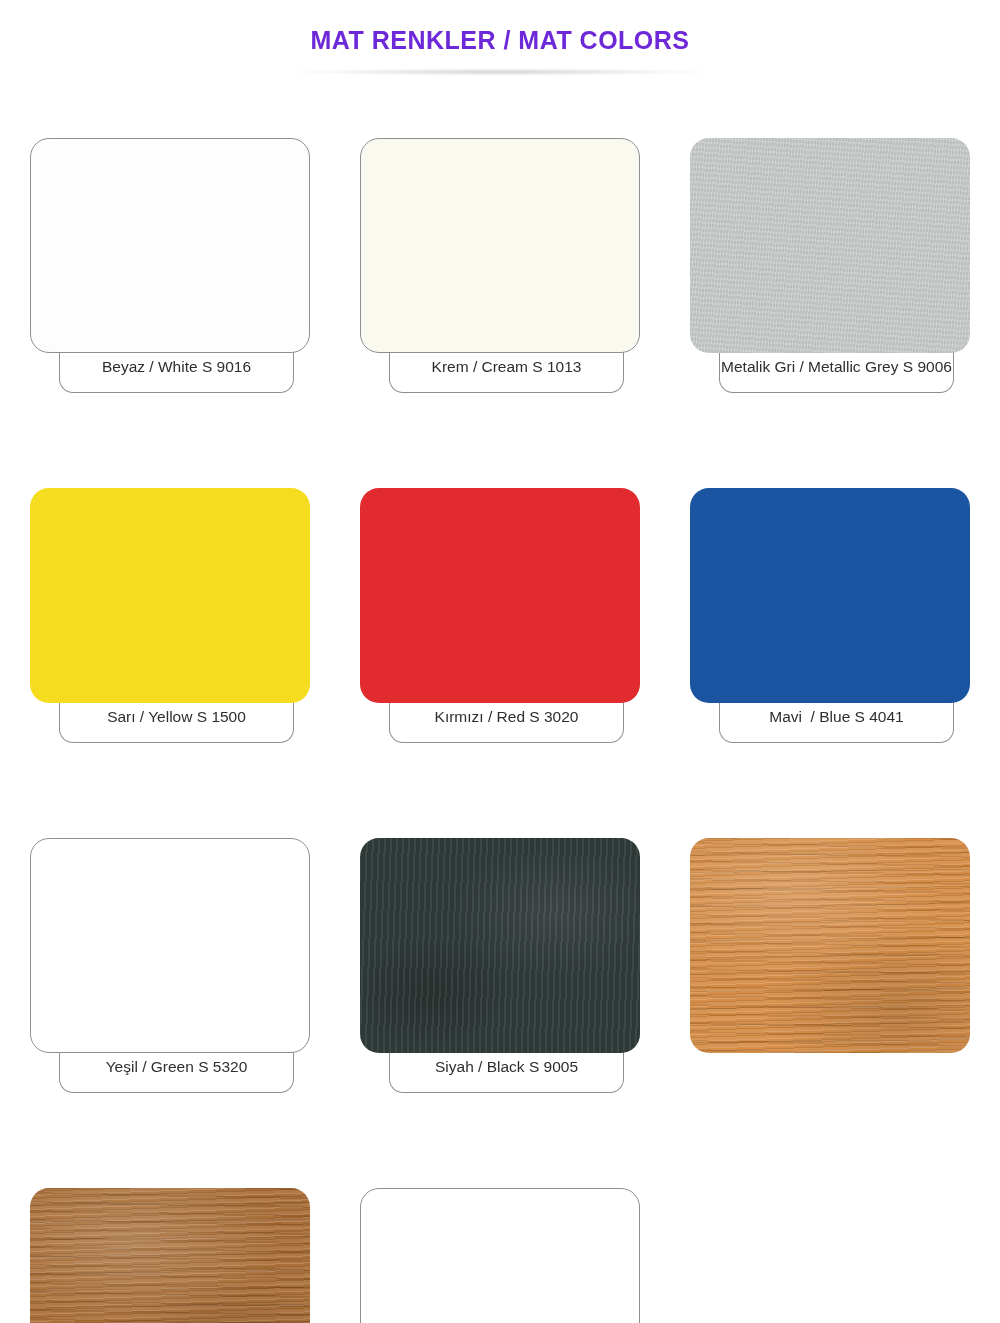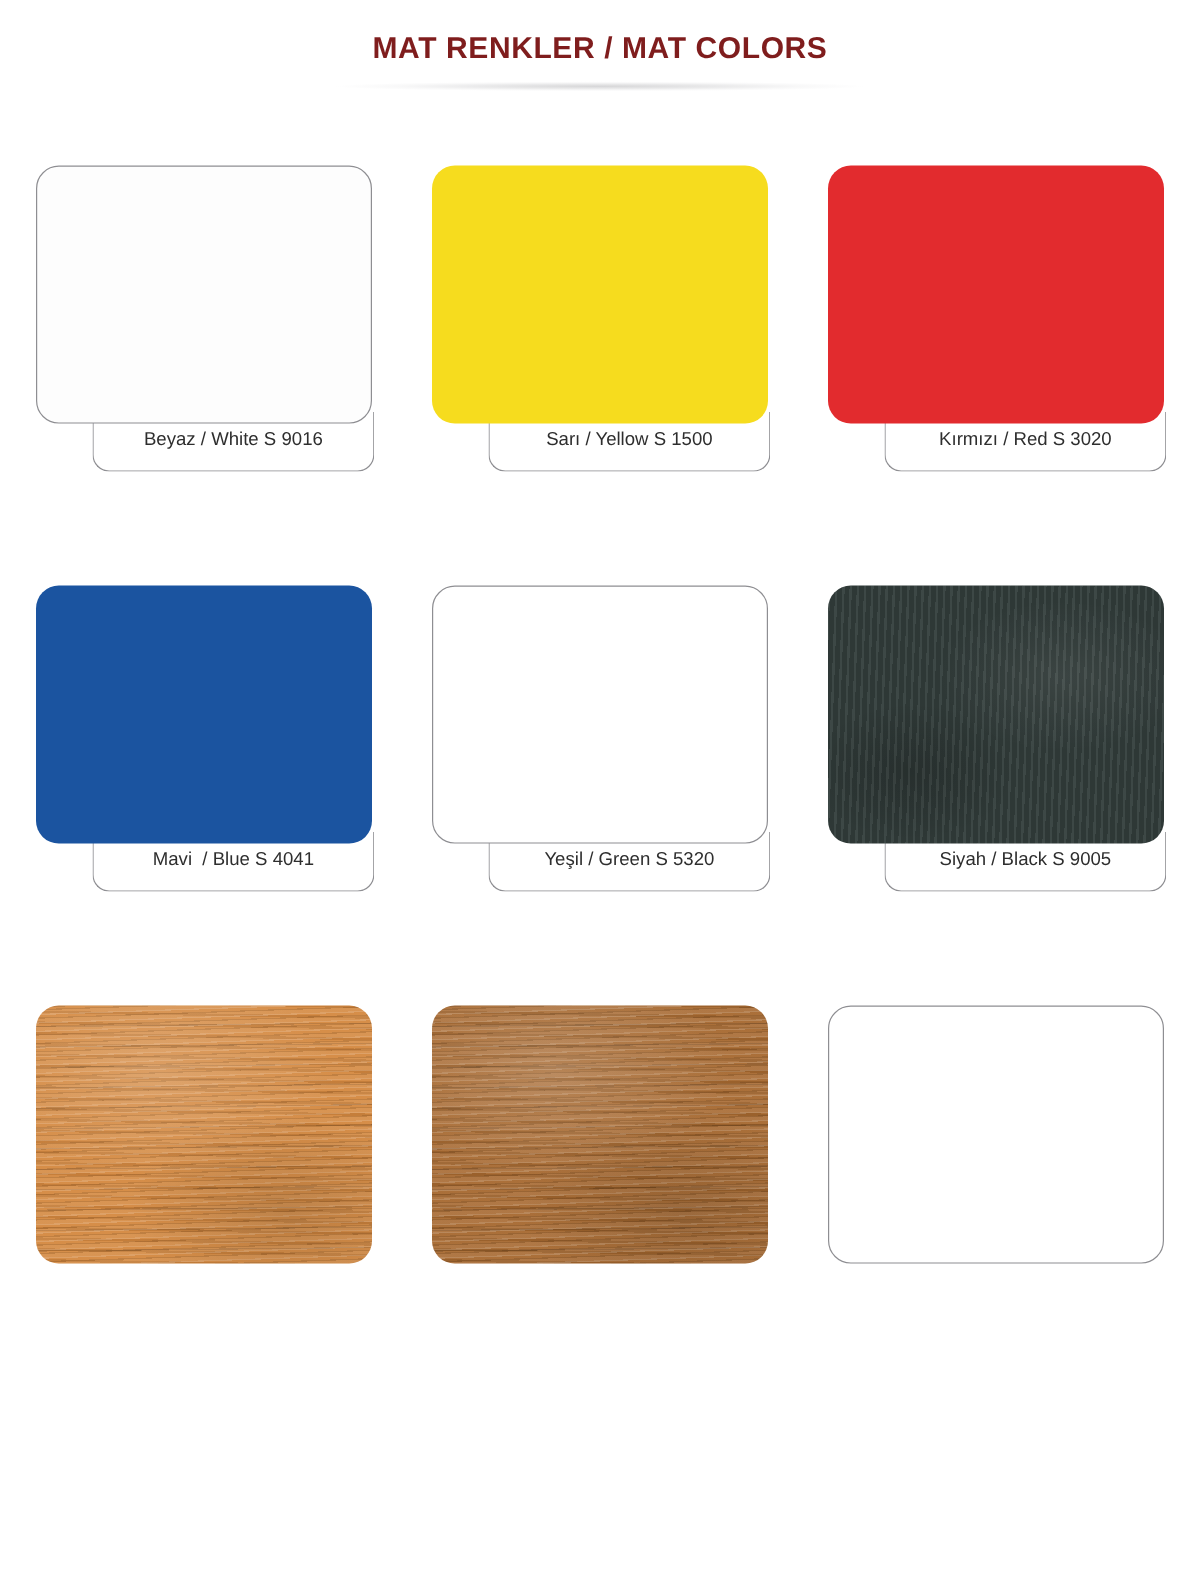--- a/index.html
+++ b/index.html
@@ -20,21 +20,21 @@
     width: 100%;
     padding-top: 28px;
     text-align: center;
     position: relative;
   }
   .page-title {
     font-family: "Liberation Sans", sans-serif;
     font-size: 25px;
     font-weight: bold;
     letter-spacing: 0.5px;
-    color: #7f1d1d;
+    color: #6d28d9;
     margin: 0;
     line-height: 1;
     -webkit-font-smoothing: antialiased;
   }
   .title-divider {
     margin: 14px auto 0 auto;
     width: 540px;
     height: 9px;
     background:
       radial-gradient(ellipse 270px 5px at 50% 55%,
@@ -121,21 +121,21 @@
   }
   .tex-wood-sheen {
     background:
       radial-gradient(ellipse 200px 120px at 35% 25%, rgba(255,255,255,0.15), rgba(255,255,255,0) 75%),
       radial-gradient(ellipse 180px 110px at 75% 80%, rgba(0,0,0,0.12), rgba(0,0,0,0) 75%);
   }
 
   
   .swatch-label-tab {
     position: absolute;
-    left: 47px;
+    left: 29px;
     top: 205px;
     width: 235px;
     height: 50px;
     border: 1px solid #8e8e92;
     border-radius: 0 0 14px 14px;
     border-top: none;
     box-sizing: border-box;
     background: transparent;
     display: flex;
     align-items: center;
@@ -171,20 +171,34 @@
 
 <div class="swatch-grid">
     <div class="swatch-cell">
       <div class="swatch-label-tab">
         <span class="swatch-label-text">Beyaz / White S 9016</span>
       </div>
       <div class="swatch-chip outlined" style="background: rgb(253, 253, 253);"></div>
     </div>
     <div class="swatch-cell">
       <div class="swatch-label-tab">
+        <span class="swatch-label-text">Krem / Cream S 1013</span>
+      </div>
+      <div class="swatch-chip outlined" style="background: rgb(250, 249, 240);"></div>
+    </div>
+    <div class="swatch-cell">
+      <div class="swatch-label-tab">
+        <span class="swatch-label-text">Metalik Gri / Metallic Grey S 9006</span>
+      </div>
+      <div class="swatch-chip filled" style="background: rgb(198, 203, 201);">
+        <div class="tex tex-metallic"></div>
+      </div>
+    </div>
+    <div class="swatch-cell">
+      <div class="swatch-label-tab">
         <span class="swatch-label-text">Sarı / Yellow S 1500</span>
       </div>
       <div class="swatch-chip filled" style="background: rgb(246, 220, 30);"></div>
     </div>
     <div class="swatch-cell">
       <div class="swatch-label-tab">
         <span class="swatch-label-text">Kırmızı / Red S 3020</span>
       </div>
       <div class="swatch-chip filled" style="background: rgb(226, 43, 46);"></div>
     </div>

